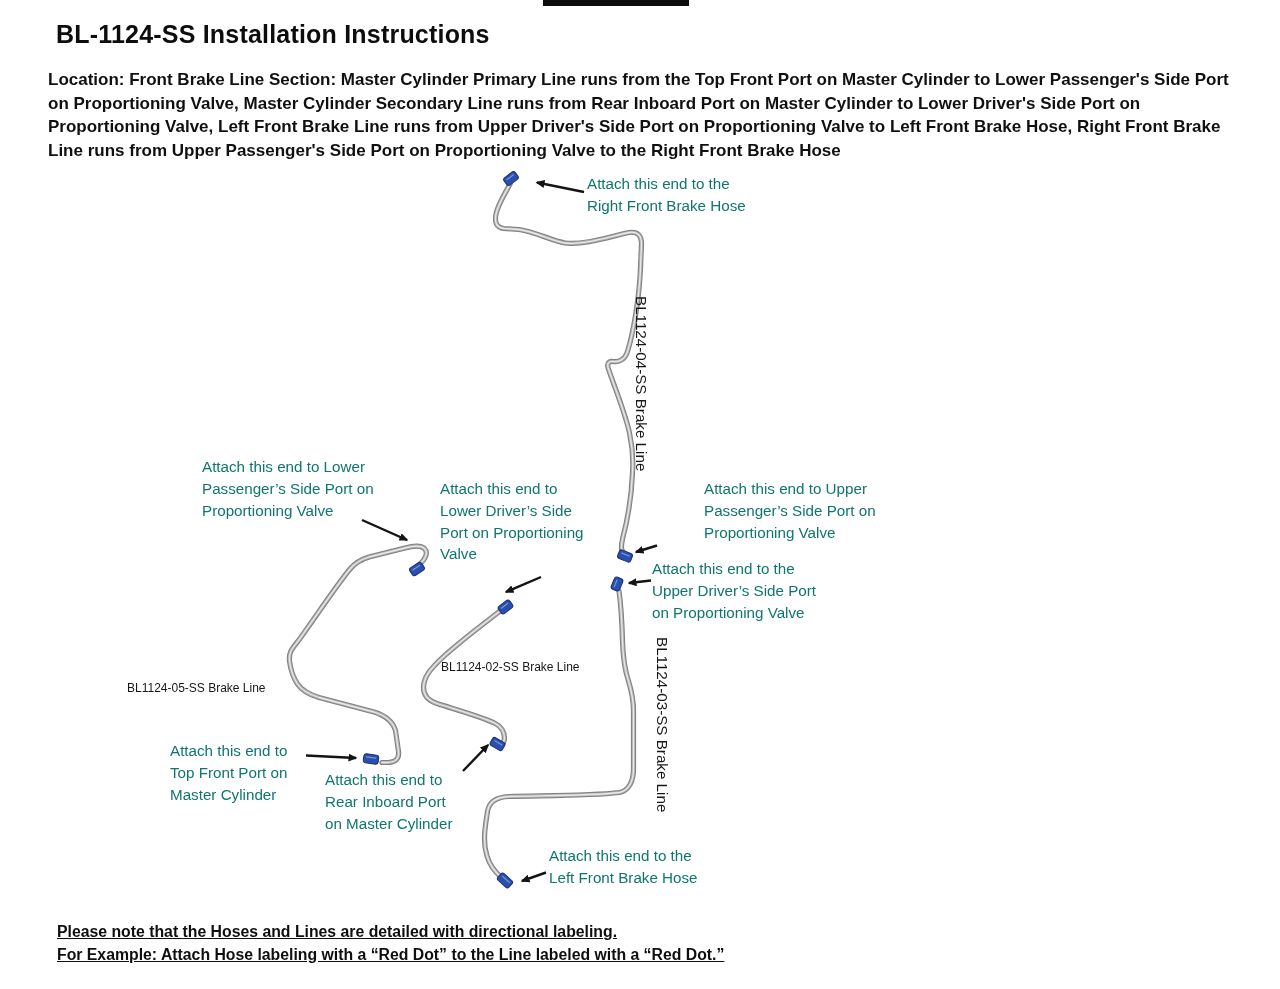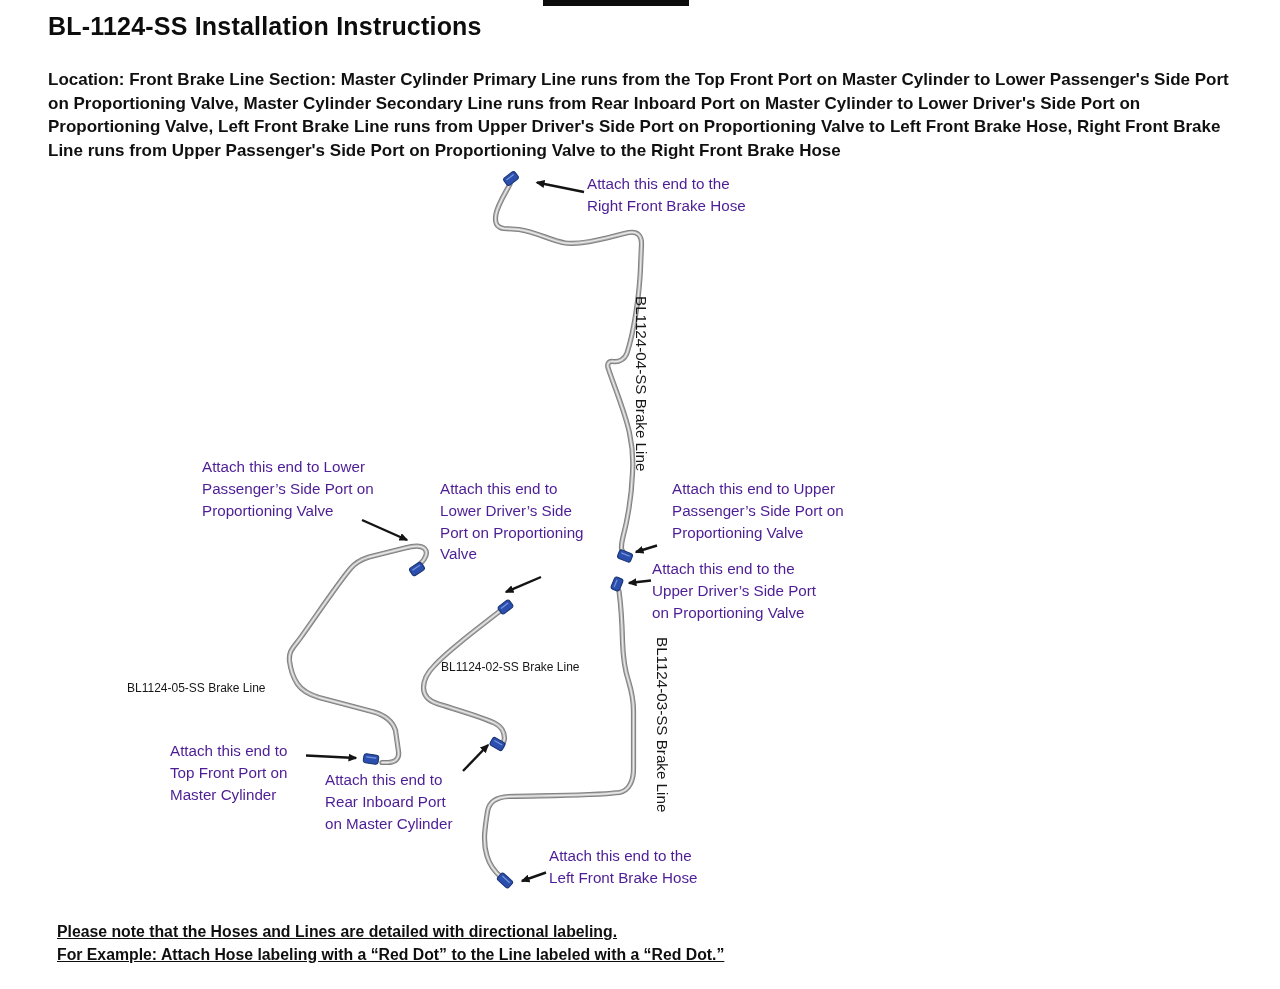--- a/index.html
+++ b/index.html
@@ -2,29 +2,29 @@
 <html><head>
 <meta charset="utf-8">
 <style>
   html,body{margin:0;padding:0;background:#ffffff;}
   .sheet{
     position:relative;width:1280px;height:989px;background:#ffffff;overflow:hidden;
     font-family:"Liberation Sans", sans-serif;color:#161616;
   }
   .topbar{position:absolute;left:543px;top:0;width:146px;height:6px;background:#0c0c0c;}
   h1.title{
-    position:absolute;left:48px;top:12px;margin:0;font-size:25px;font-weight:bold;
+    position:absolute;left:48px;top:12px;margin:8px;font-size:25px;font-weight:bold;
     letter-spacing:.2px;color:#0d0d0d;white-space:nowrap;
   }
   .loc{
     position:absolute;left:48px;top:68px;width:1194px;margin:0;
     font-size:17px;font-weight:bold;line-height:23.6px;color:#101010;
   }
   .callout{
-    position:absolute;font-size:15.2px;line-height:21.8px;color:#4c1d95;
+    position:absolute;font-size:15.2px;line-height:21.8px;color:#0f766e;
     white-space:pre-line;
   }
   .partlabel{
     position:absolute;font-size:12px;color:#171717;white-space:nowrap;
   }
   .vlabel{
     position:absolute;font-size:15.2px;color:#171717;white-space:nowrap;
     writing-mode:vertical-rl;
   }
   .footer{
@@ -126,21 +126,21 @@
 
   <div class="callout" style="left:587px;top:173px;">Attach this end to the
 Right Front Brake Hose</div>
   <div class="callout" style="left:202px;top:456px;">Attach this end to Lower
 Passenger’s Side Port on
 Proportioning Valve</div>
   <div class="callout" style="left:440px;top:478px;">Attach this end to
 Lower Driver’s Side
 Port on Proportioning
 Valve</div>
-  <div class="callout" style="left:672px;top:478px;">Attach this end to Upper
+  <div class="callout" style="left:704px;top:478px;">Attach this end to Upper
 Passenger’s Side Port on
 Proportioning Valve</div>
   <div class="callout" style="left:652px;top:558px;">Attach this end to the
 Upper Driver’s Side Port
 on Proportioning Valve</div>
   <div class="callout" style="left:170px;top:740px;">Attach this end to
 Top Front Port on
 Master Cylinder</div>
   <div class="callout" style="left:325px;top:769px;">Attach this end to
 Rear Inboard Port

